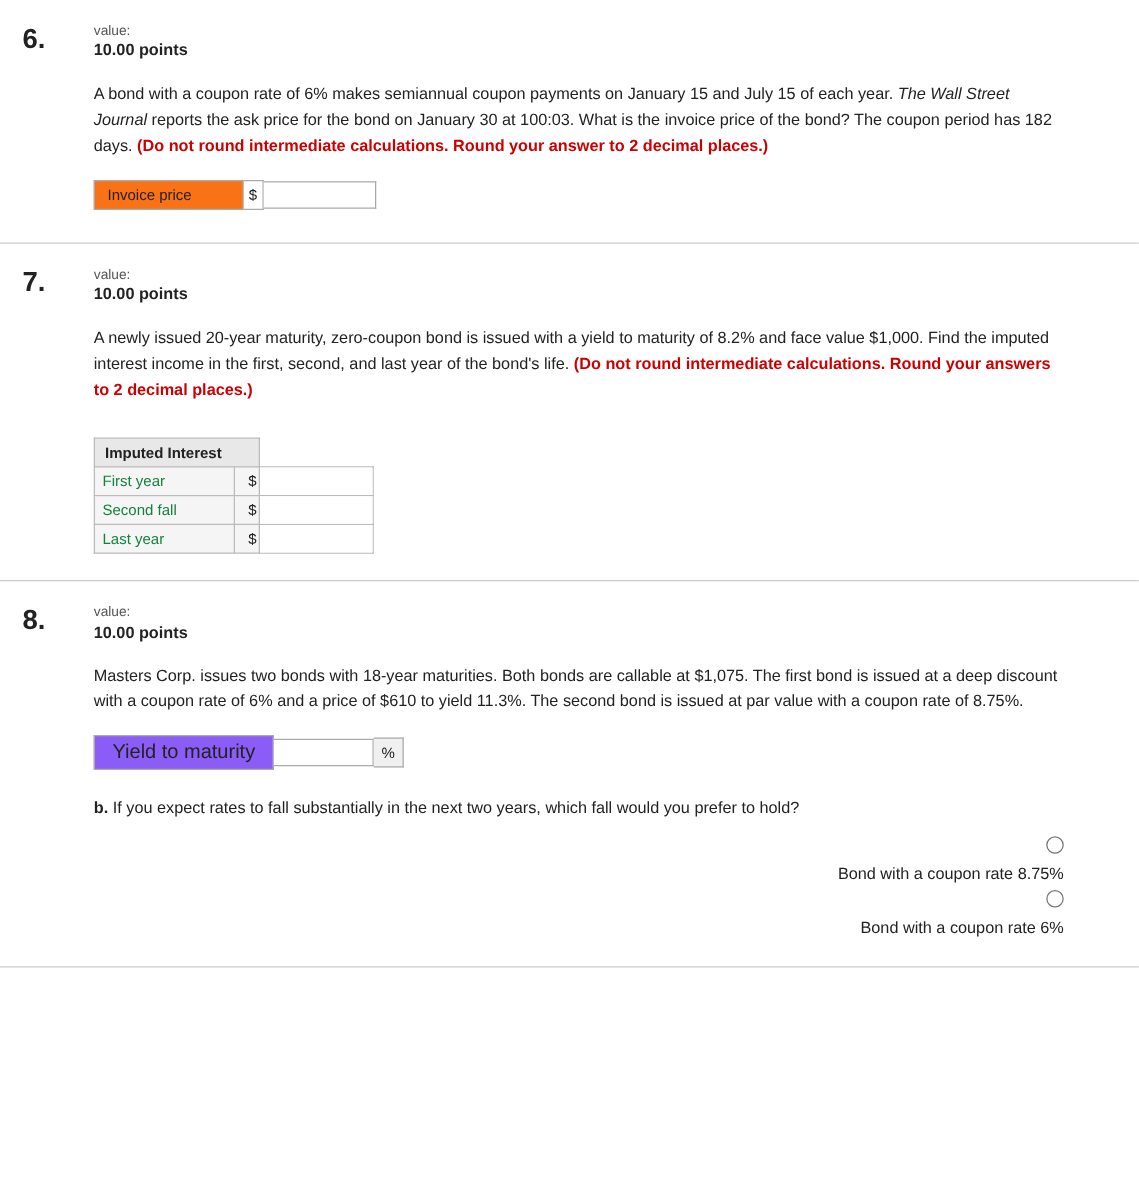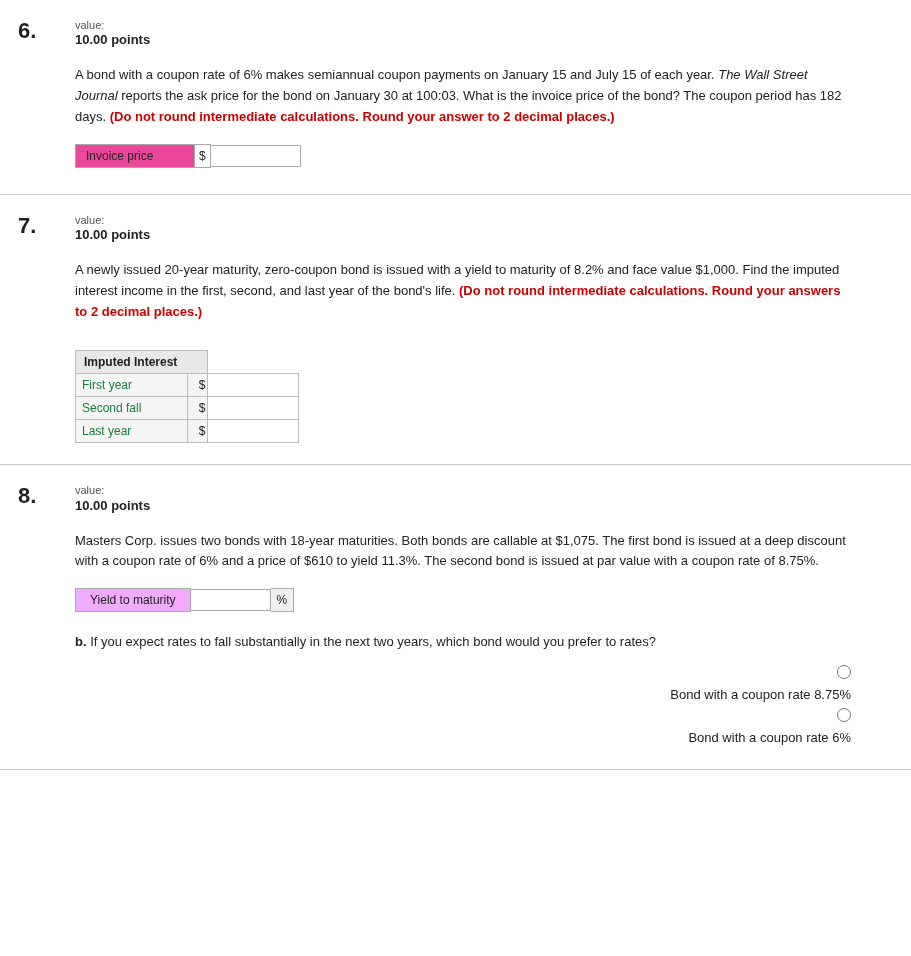--- a/index.html
+++ b/index.html
@@ -58,21 +58,21 @@
       font-style: italic;
     }
 
     .input-row {
       display: flex;
       align-items: center;
       margin-bottom: 8px;
     }
 
     .input-label-box {
-      background: #ec4899;
+      background: #f97316;
       border: 1px solid #aaa;
       padding: 4px 10px;
       font-size: 12px;
       min-width: 120px;
       color: #222;
     }
 
     .dollar-sign {
       border: 1px solid #aaa;
       border-left: none;
@@ -153,24 +153,24 @@
     }
 
     .yield-row {
       display: flex;
       align-items: center;
       gap: 0;
       margin-top: 10px;
     }
 
     .yield-label-box {
-      background: #f0abfc;
+      background: #8b5cf6;
       border: 1px solid #aaa;
       padding: 4px 14px;
-      font-size: 12px;
+      font-size: 16px;
       color: #222;
     }
 
     .yield-input {
       border: 1px solid #aaa;
       border-left: none;
       padding: 3px 6px;
       font-size: 12px;
       width: 80px;
       outline: none;
@@ -281,21 +281,21 @@
 
 
     <div class="yield-row">
       <span class="yield-label-box">Yield to maturity</span>
       <input class="yield-input" type="text" style="">
       <span class="percent-sign">%</span>
     </div>
 
     <div class="sub-label" style="margin-top: 20px;">
       <b>b.</b>
-      <span> If you expect rates to fall substantially in the next two years, which bond would you prefer to rates?</span>
+      <span> If you expect rates to fall substantially in the next two years, which fall would you prefer to hold?</span>
     </div>
 
     <div class="radio-group">
       <div class="radio-item">
         <input type="radio" name="bond_choice" style="">
         <span>Bond with a coupon rate 8.75%</span>
       </div>
       <div class="radio-item">
         <input type="radio" name="bond_choice" style="">
         <span>Bond with a coupon rate 6%</span>

